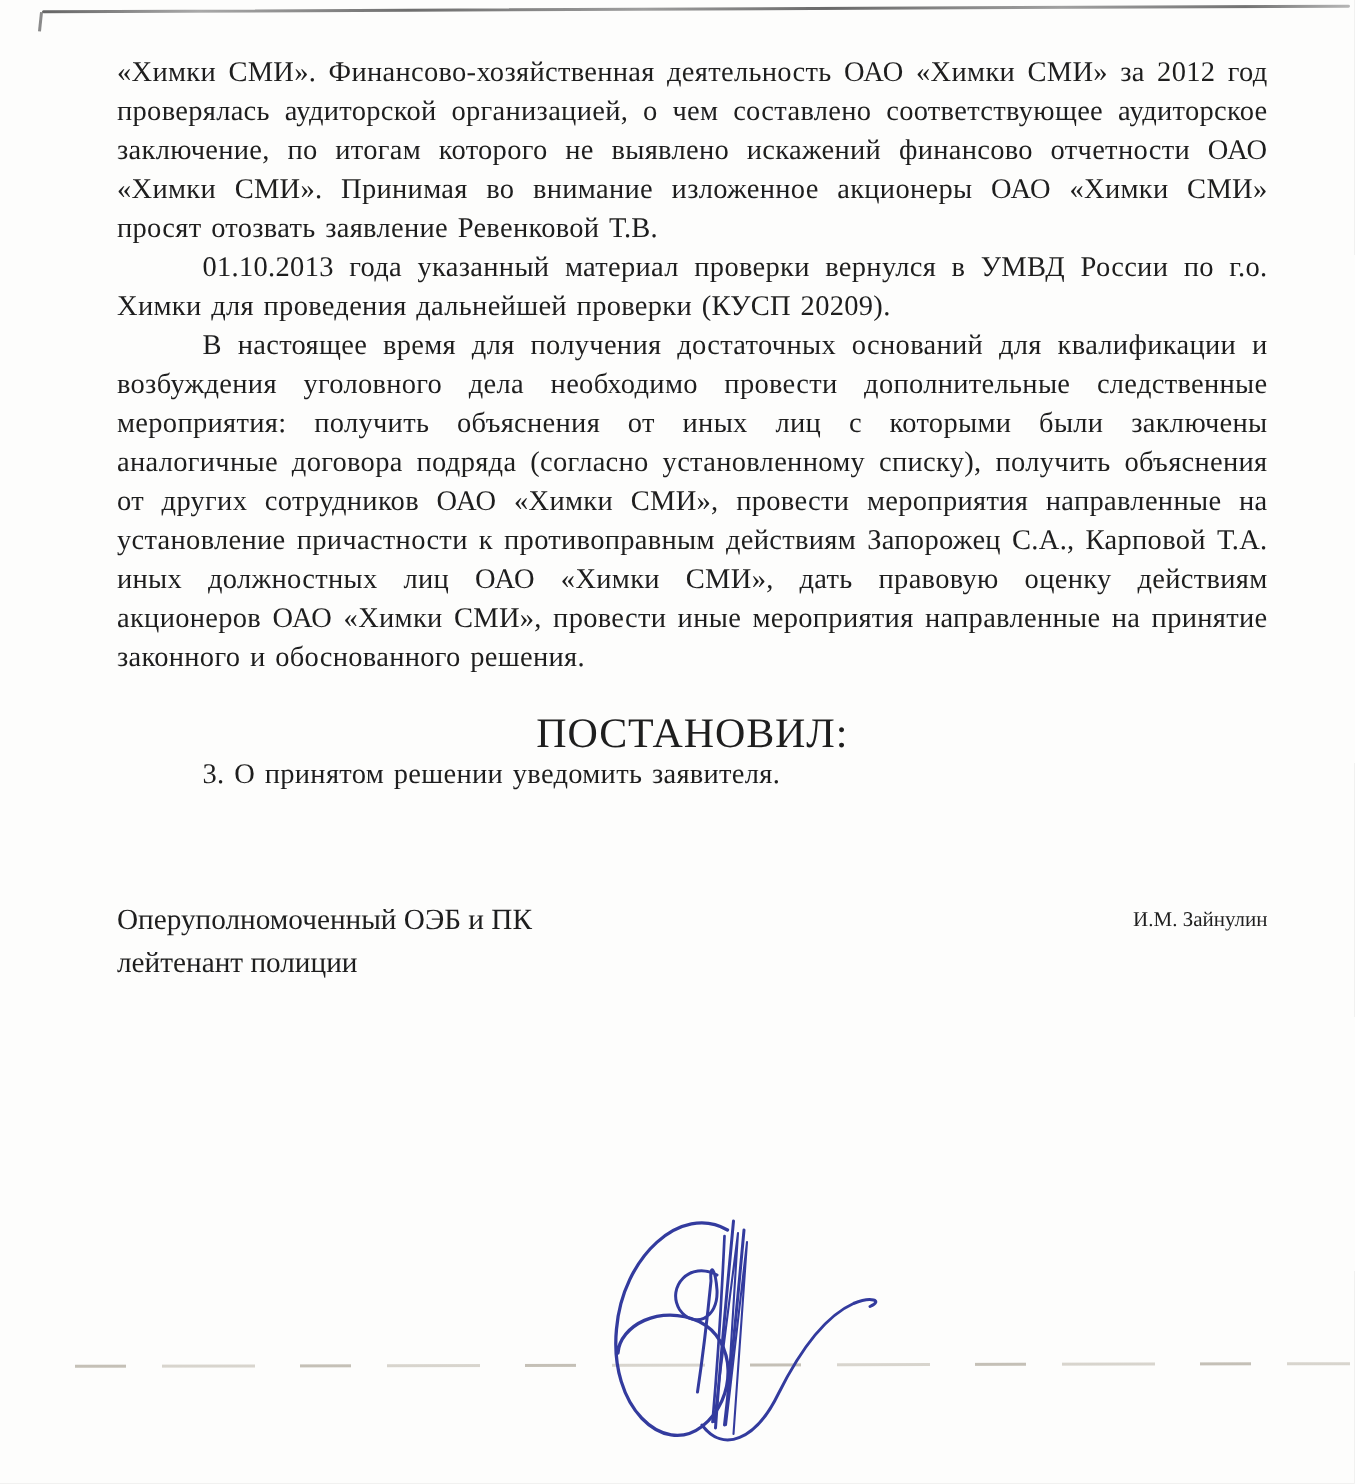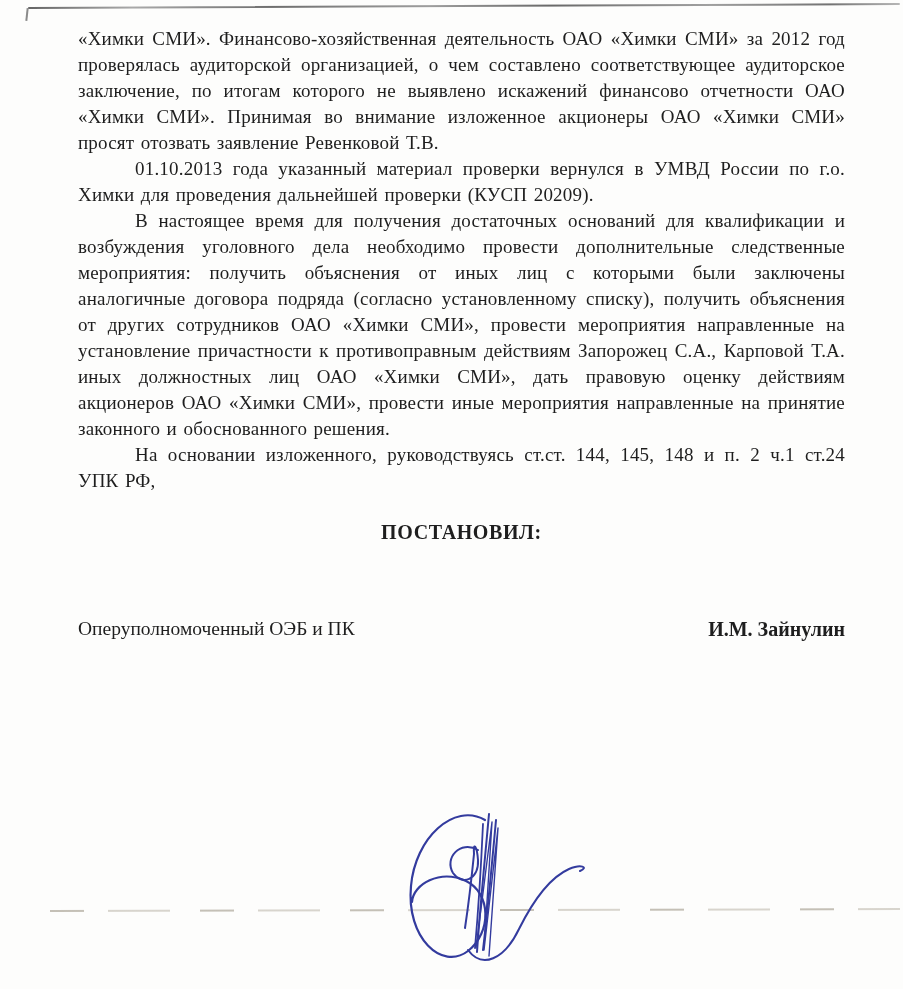--- a/index.html
+++ b/index.html
@@ -50,56 +50,55 @@
     height: 2px;
     background: repeating-linear-gradient(90deg,
       rgba(150,142,125,0.55) 0 34px,
       rgba(150,142,125,0.0) 34px 58px,
       rgba(160,152,135,0.4) 58px 120px,
       rgba(160,152,135,0.0) 120px 150px);
     transform: rotate(-0.12deg);
   }
   .content {
     position: absolute;
-    top: 26px;
+    top: 36px;
     left: 78px;
     width: 767px;
   }
   .body-par {
     margin: 0;
     font-size: 19px;
     line-height: 26px;
     text-align: justify;
     letter-spacing: 0.2px;
     word-spacing: 1.5px;
   }
   .body-par.indent { text-indent: 57px; }
   .resolution-heading {
     margin: 25px 0 1px 0;
-    font-size: 20px;
+    font-size: 28px;
     line-height: 26px;
-    font-weight: bold;
+    font-weight: normal;
     text-align: center;
     letter-spacing: 0.6px;
   }
   .sig-row {
     display: flex;
     align-items: flex-start;
     margin-top: 70px;
   }
   .sig-left {
     font-size: 19.5px;
     line-height: 28.5px;
   }
   .sig-name {
     margin-left: auto;
-    font-size: 20px;
+    font-size: 14px;
     line-height: 28.5px;
     padding-bottom: 0px;
-    font-weight: bold;
   }
   .signature-svg {
     position: absolute;
     left: 388px;
     top: 796px;
     width: 215px;
     height: 190px;
   }
 </style>
 </head>
@@ -111,30 +110,31 @@
   <div class="scan-top-tick"></div>
 
   <div class="content">
 
     <p class="body-par">«Химки СМИ». Финансово-хозяйственная деятельность ОАО «Химки СМИ» за 2012 год проверялась аудиторской организацией, о чем составлено соответствующее аудиторское заключение, по итогам которого не выявлено искажений финансово отчетности ОАО «Химки СМИ». Принимая во внимание изложенное акционеры ОАО «Химки СМИ» просят отозвать заявление Ревенковой Т.В.</p>
 
     <p class="body-par indent">01.10.2013 года указанный материал проверки вернулся в УМВД России по г.о. Химки для проведения дальнейшей проверки (КУСП 20209).</p>
 
     <p class="body-par indent">В настоящее время для получения достаточных оснований для квалификации и возбуждения уголовного дела необходимо провести дополнительные следственные мероприятия: получить объяснения от иных лиц с которыми были заключены аналогичные договора подряда (согласно установленному списку), получить объяснения от других сотрудников ОАО «Химки СМИ», провести мероприятия направленные на установление причастности к противоправным действиям Запорожец С.А., Карповой Т.А. иных должностных лиц ОАО «Химки СМИ», дать правовую оценку действиям акционеров ОАО «Химки СМИ», провести иные мероприятия направленные на принятие законного и обоснованного решения.</p>
 
-    <p class="body-par indent">На основании изложенного,  руководствуясь ст.ст. 144, 145, 148 и п. 2 ч.1 ст.24 УПК РФ,</p>
 
     <p class="resolution-heading">ПОСТАНОВИЛ:</p>
 
 
 
+    <p class="body-par indent">3. О принятом решении уведомить заявителя.</p>
 
     <div class="sig-row">
       <div class="sig-left">
         <div>Оперуполномоченный ОЭБ и ПК</div>
+        <div>лейтенант полиции</div>
       </div>
       <div class="sig-name">И.М. Зайнулин</div>
     </div>
 
   </div>
 
   <div class="scan-crease"></div>
 
   <svg class="signature-svg" viewBox="0 0 215 190" fill="none" stroke="#333b9e" stroke-linecap="round" stroke-linejoin="round">
 

